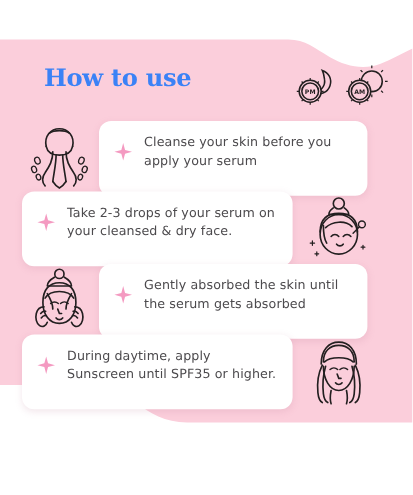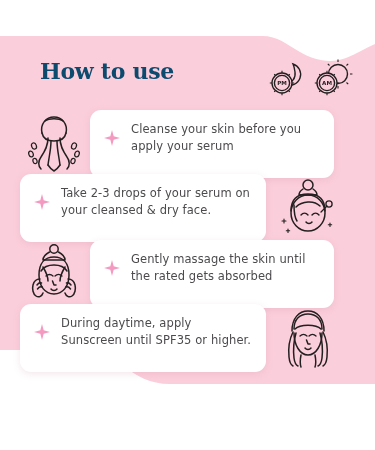--- a/index.html
+++ b/index.html
@@ -44,21 +44,21 @@
     height: 44px;
   }
   .title {
     position: absolute;
     left: 40px;
     top: 0;
     font-family: "DejaVu Serif", "Liberation Serif", serif;
     font-weight: 700;
     font-size: 22px;
     letter-spacing: -0.3px;
-    color: #0c4a6e;
+    color: #3b82f6;
     white-space: nowrap;
   }
   .ampm {
     position: absolute;
     right: 22px;
     top: -2px;
     width: 88px;
     height: 44px;
   }
 
@@ -245,21 +245,21 @@
           <path d="M19,44 C20.5,42 22,41.5 23.5,42 M19.5,48 C21,46 22.5,45.5 24,46"></path>
           <path d="M53,44 C51.5,42 50,41.5 48.5,42 M52.5,48 C51,46 49.5,45.5 48,46"></path>
         </svg>
       </div>
       <div class="card">
         <span class="spark">
           <svg viewBox="0 0 20 20">
               <path d="M10,2 L11.7,8.3 L18,10 L11.7,11.7 L10,18 L8.3,11.7 L2,10 L8.3,8.3 Z" fill="#F49AC1"></path>
             </svg>
         </span>
-        <span class="card-text">Gently massage the skin until the rated gets absorbed</span>
+        <span class="card-text">Gently absorbed the skin until the serum gets absorbed</span>
       </div>
     </div>
 
     <div class="step" id="step-4">
       <div class="card">
         <span class="spark">
           <svg viewBox="0 0 20 20">
               <path d="M10,2 L11.7,8.3 L18,10 L11.7,11.7 L10,18 L8.3,11.7 L2,10 L8.3,8.3 Z" fill="#F49AC1"></path>
             </svg>
         </span>

